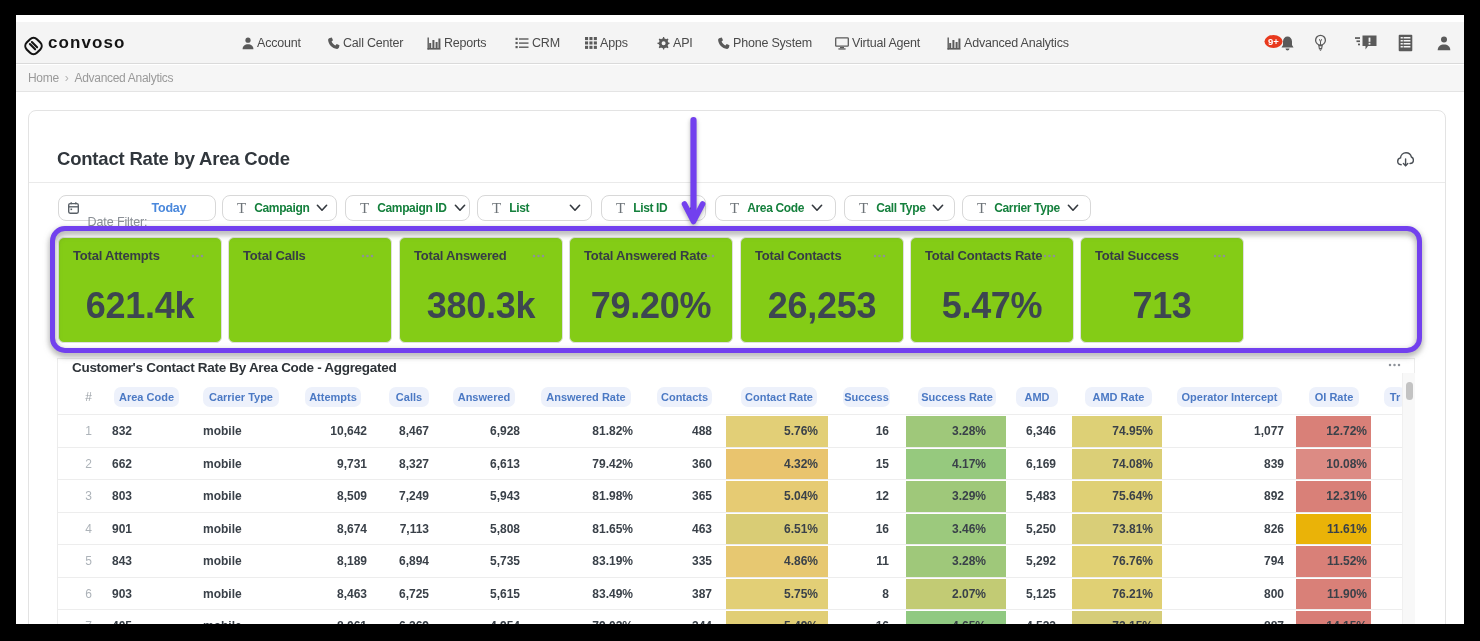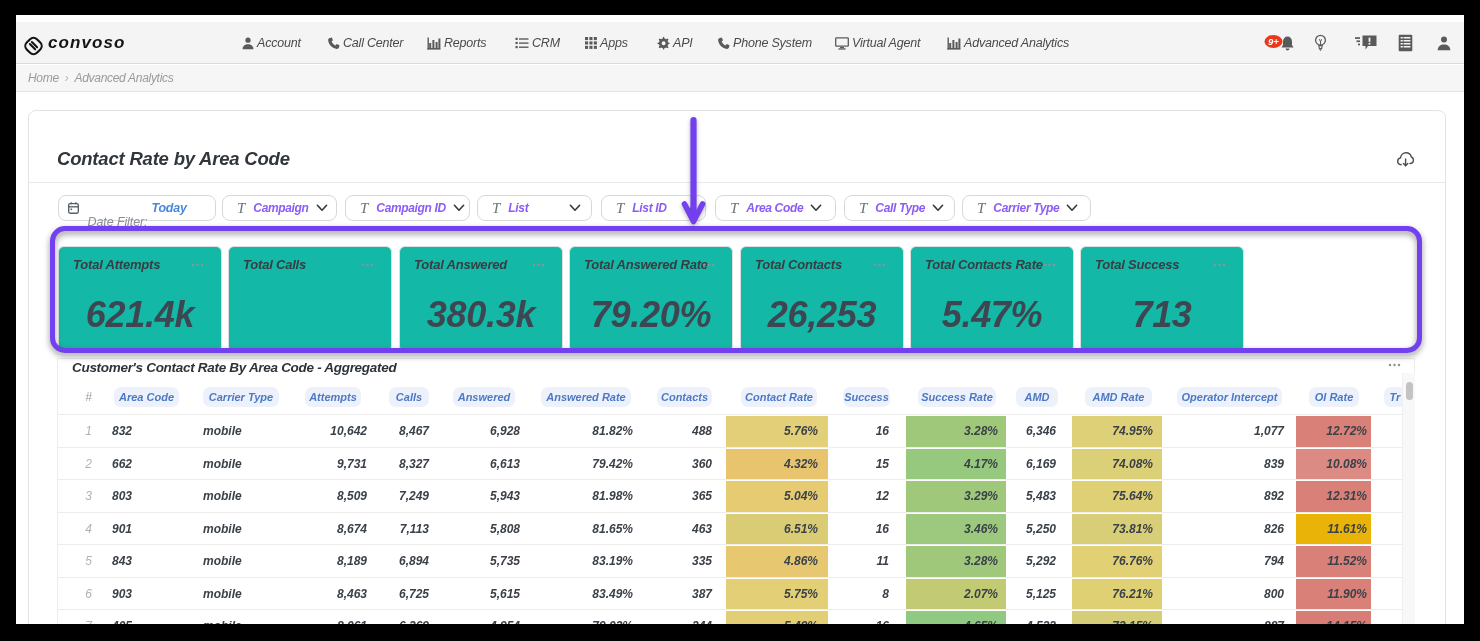--- a/index.html
+++ b/index.html
@@ -1,16 +1,16 @@
 <!DOCTYPE html>
 <html><head><meta charset="utf-8">
 <style>
 * { margin:0; padding:0; box-sizing:border-box; }
 html,body { width:1480px; height:641px; background:#fff; font-family:"Liberation Sans",sans-serif; overflow:hidden; }
-#page { position:absolute; left:0; top:0; width:1480px; height:641px;font-style:italic; }
+#page { position:absolute; left:0; top:0; width:1480px; height:641px; }
 
 
 .frame { position:absolute; background:#000; z-index:50; }
 
 
 #nav { position:absolute; left:16px; top:22px; width:1448px; height:42px; background:#f4f4f4; border-bottom:1px solid #dadada; z-index:5; }
 #logo { position:absolute; left:7px; top:13px; }
 #logotext { position:absolute; left:32px; top:11px; font-size:17px; font-weight:700; letter-spacing:1.1px; color:#141414; }
 .mitem { position:absolute; top:0; height:42px; display:flex; align-items:center; gap:3px; font-size:12.5px; letter-spacing:-0.2px; color:#4a4a4a; }
 .mico { display:flex; align-items:center; }
@@ -24,30 +24,30 @@
 #card { position:absolute; left:28px; top:110px; width:1418px; height:531px; background:#fff; border:1px solid #e3e3e3; border-radius:8px; }
 #cardtitle { position:absolute; left:57px; top:148px; font-size:18.5px; letter-spacing:-0.2px; font-weight:700; color:#30363c; }
 #headline { position:absolute; left:29px; top:182px; width:1416px; height:1px; background:#eaeaea; }
 
 
 .fbtn { position:absolute; top:195px; height:26px; border:1px solid #d8d8d8; border-radius:8px; background:#fff; display:flex; align-items:center; padding:0 6px 0 14px; white-space:nowrap; }
 .cal { margin-right:9px; }
 .flab { color:#8b9096; font-size:12.5px; letter-spacing:-0.1px;margin-top:28px; }
 .ftoday { color:#4a88dc; font-size:12.5px; font-weight:700; margin-left:4px; letter-spacing:-0.2px; }
 .ticon { font-family:"Liberation Serif",serif; font-size:15px; color:#6d7378; margin-right:8px; flex-shrink:0; }
-.fname { font-size:12px; font-weight:700; color:#8b5cf6; letter-spacing:-0.35px; }
+.fname { font-size:12px; font-weight:700; color:#15803d; letter-spacing:-0.35px; }
 .chev { margin-left:7px; flex-shrink:0; }
 .fwide .fspace { flex:1; } .fwide { padding-right:10px; }
 
 
 #pbox { position:absolute; left:50px; top:226px; width:1372px; height:127px; border:5px solid #7240ee; border-radius:15px; z-index:30; filter:drop-shadow(0px 3px 3px rgba(60,60,60,0.55)); pointer-events:none; }
 #arrow { position:absolute; left:670px; top:116px; z-index:31; filter:drop-shadow(0px 2px 2px rgba(70,70,70,0.4)); }
 
 
-.kpi { position:absolute; top:246px; width:164px; height:106px; background:#14b8a6; border:1px solid #dedede; border-radius:6px; }
+.kpi { position:absolute; top:237px; width:164px; height:106px; background:#84cc16; border:1px solid #dedede; border-radius:6px; }
 .kpit { position:absolute; left:14px; top:10px; font-size:13px; font-weight:700; color:#363d45; letter-spacing:-0.2px; }
 .kpid { position:absolute; right:17px; top:16px; } .kpid svg, #tbldots svg { display:block; }
 .kpiv { position:absolute; left:0; right:0; top:50px; text-align:center; font-size:36px; line-height:36px; font-weight:700; color:#3d4651; letter-spacing:-0.3px; }
 
 
 #tbl { position:absolute; left:57px; top:358px; width:1358px; height:283px; background:#fff; border:1px solid #ececec; }
 #tbltitle { position:absolute; left:72px; top:360px; font-size:13.5px; letter-spacing:-0.3px; font-weight:700; color:#2e3338; }
 #tbldots { position:absolute; left:1388px; top:363px; }
 .pill { position:absolute; top:387px; height:20px; background:#edf1fb; border-radius:7px; color:#4b79c4; font-size:11px; font-weight:700; text-align:center; line-height:20px; z-index:2; }
 #hash { position:absolute; left:60px; top:387px; width:32px; text-align:right; color:#9aa0a6; font-size:12px; line-height:20px; }
@@ -57,21 +57,21 @@
 .cnum { left:2px; width:32px; text-align:right; color:#adb3b9; font-weight:400; }
 .carea { left:54px; }
 .ccar { left:145px; }
 .catt { left:232px; width:77px; text-align:right; }
 .ccalls { left:311px; width:60px; text-align:right; }
 .cans { left:392px; width:70px; text-align:right; }
 .cansr { left:492px; width:83px; text-align:right; }
 .ccon { left:584px; width:70px; text-align:right; }
 .ccrate { left:668px; width:102px; text-align:right; padding-right:10px; }
 .csuc { left:772px; width:59px; text-align:right; }
-.csrate { left:848px; width:100px; text-align:right; padding-right:8px; }
+.csrate { left:848px; width:100px; text-align:right; padding-right:20px; }
 .camd { left:938px; width:60px; text-align:right; }
 .camdr { left:1014px; width:90px; text-align:right; padding-right:9px; }
 .copi { left:1122px; width:104px; text-align:right; }
 .coir { left:1238px; width:75px; text-align:right; padding-right:4px; }
 
 
 #sbtrack { position:absolute; left:1344px; top:14px; width:13px; height:268px; background:#f8f8f8; border-left:1px solid #f0f0f0; z-index:3; }
 #sbthumb { position:absolute; left:1348px; top:23px; width:7px; height:18px; background:#c3c3c3; border-radius:3.5px; z-index:4; }
 </style></head>
 <body>

